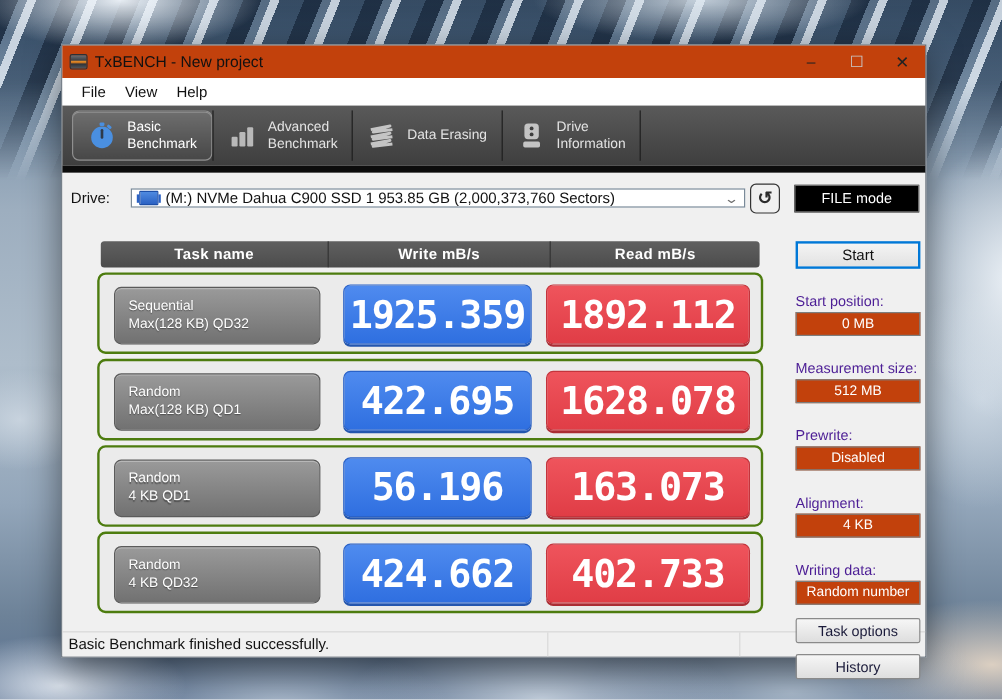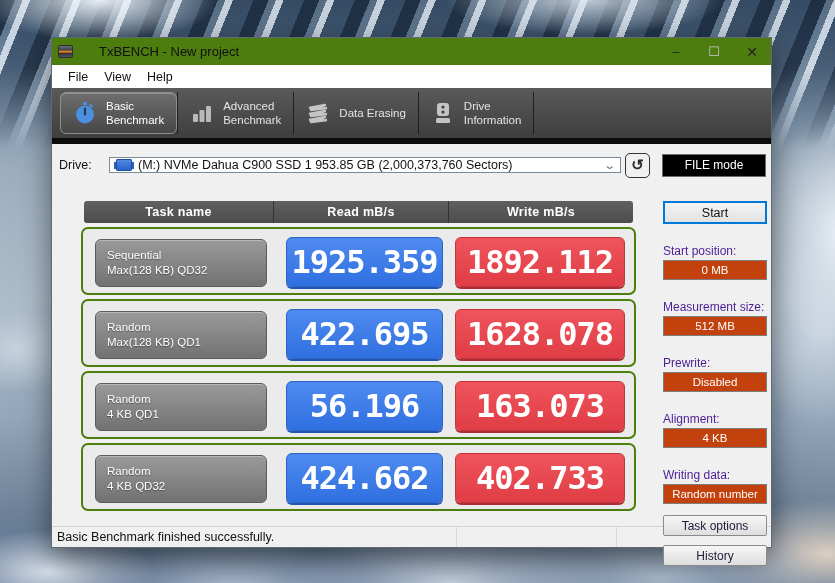--- a/index.html
+++ b/index.html
@@ -32,21 +32,21 @@
 
   
   .window {
     position:absolute; left:51px; top:37px; width:721px; height:511px;
     background:#f0f0f0; border:1px solid #5f6a75;
     box-shadow:0 10px 28px rgba(0,0,0,.5);
     display:flex; flex-direction:column;
   }
 
   
-  .titlebar { height:27px; background:#4d7c0f; display:flex; align-items:center; padding-left:6px; flex:0 0 auto;gap:20px; }
+  .titlebar { height:27px; background:#c2410c; display:flex; align-items:center; padding-left:6px; flex:0 0 auto; }
   .app-icon { width:15px; height:13px; margin-right:6px; border-radius:2px;
     background:linear-gradient(180deg,#6b6f74 0%,#3c4046 38%,#e08a2a 46%,#c2701d 58%,#2e3238 66%,#53575c 100%);
     border:1px solid #2c3036; }
   .title-text { font-size:13px; color:#111; }
   .win-btns { margin-left:auto; display:flex; height:100%; }
   .win-btn { width:38px; height:100%; display:flex; align-items:center; justify-content:center;
     font-size:13px; color:#222; }
   .win-btn.max { color:#c9c9c9; }
   .win-btn.close { font-size:14px; }
 
@@ -218,22 +218,22 @@
         </div>
         <div class="refresh-btn">
           <span>↺</span>
         </div>
         <div class="filemode-btn">FILE mode</div>
       </div>
 
       <div class="table-col">
         <div class="thead">
           <div class="th c1">Task name</div>
+          <div class="th c3">Write mB/s</div>
           <div class="th c2">Read mB/s</div>
-          <div class="th c3">Write mB/s</div>
         </div>
 
         <div class="bench-row">
           <div class="task-btn">
             <span>Sequential</span>
             <span>Max(128 KB) QD32</span>
           </div>
           <div class="val read">1925.359</div>
           <div class="val write">1892.112</div>
         </div>

